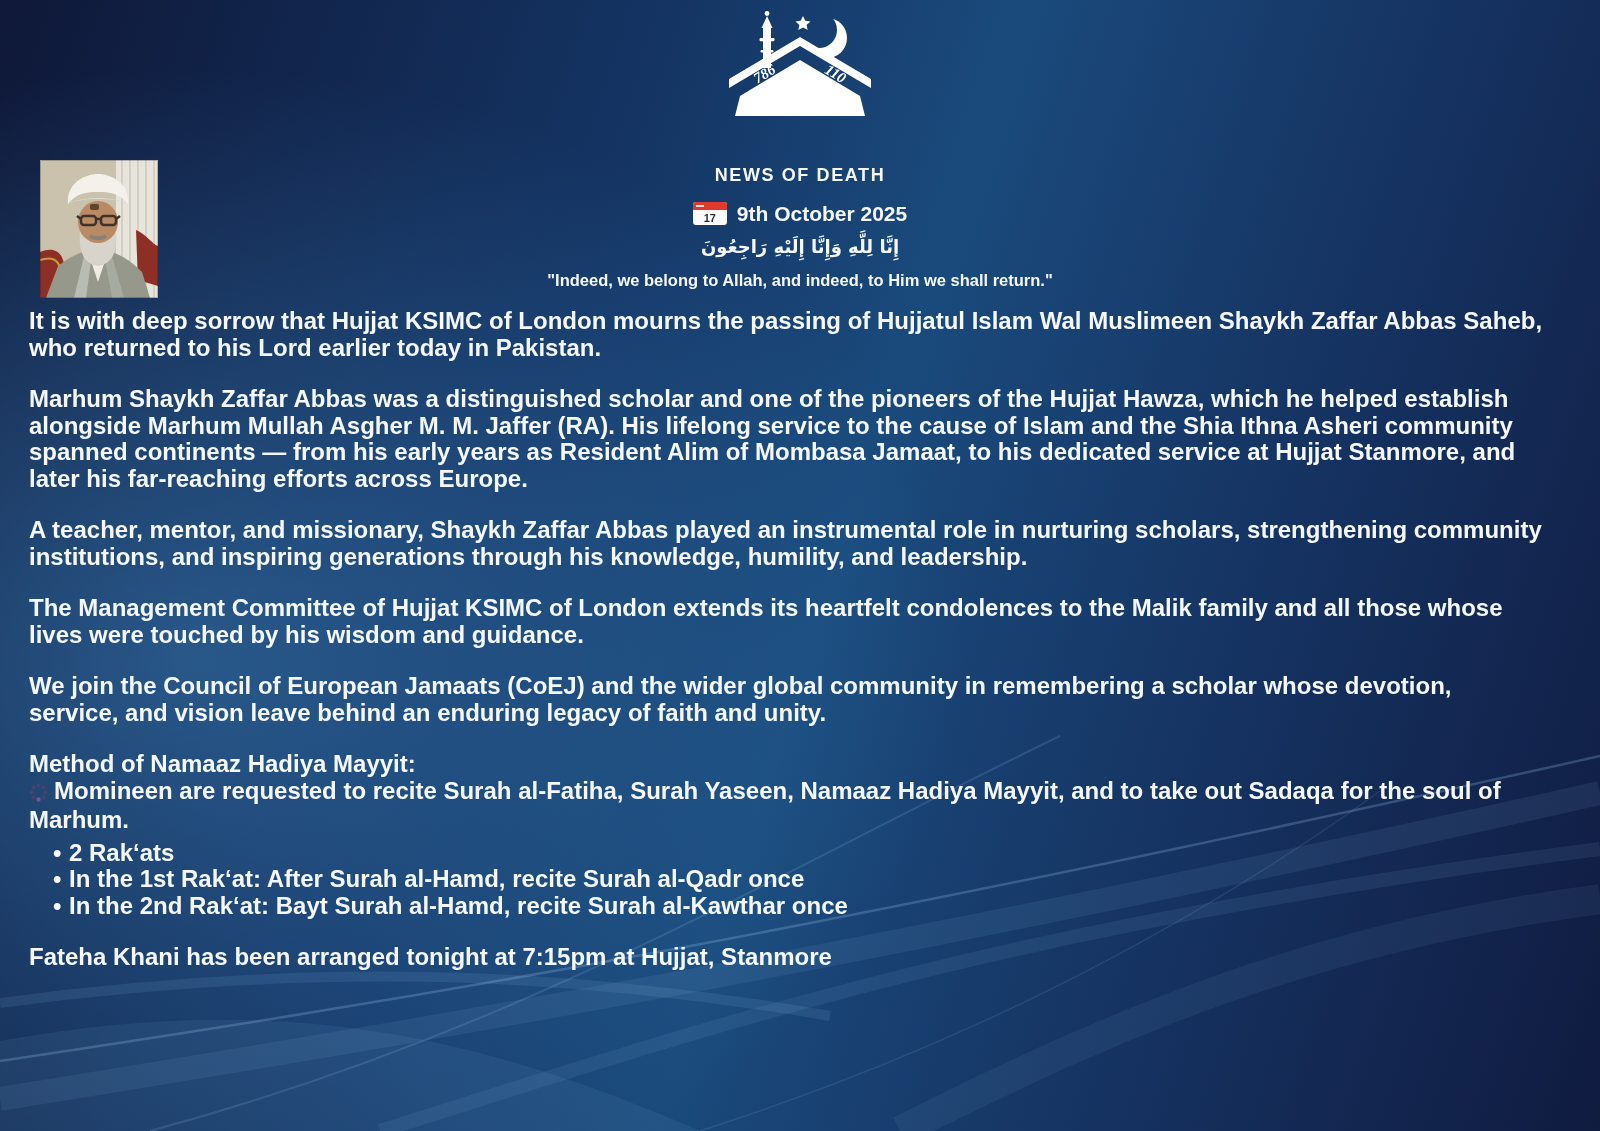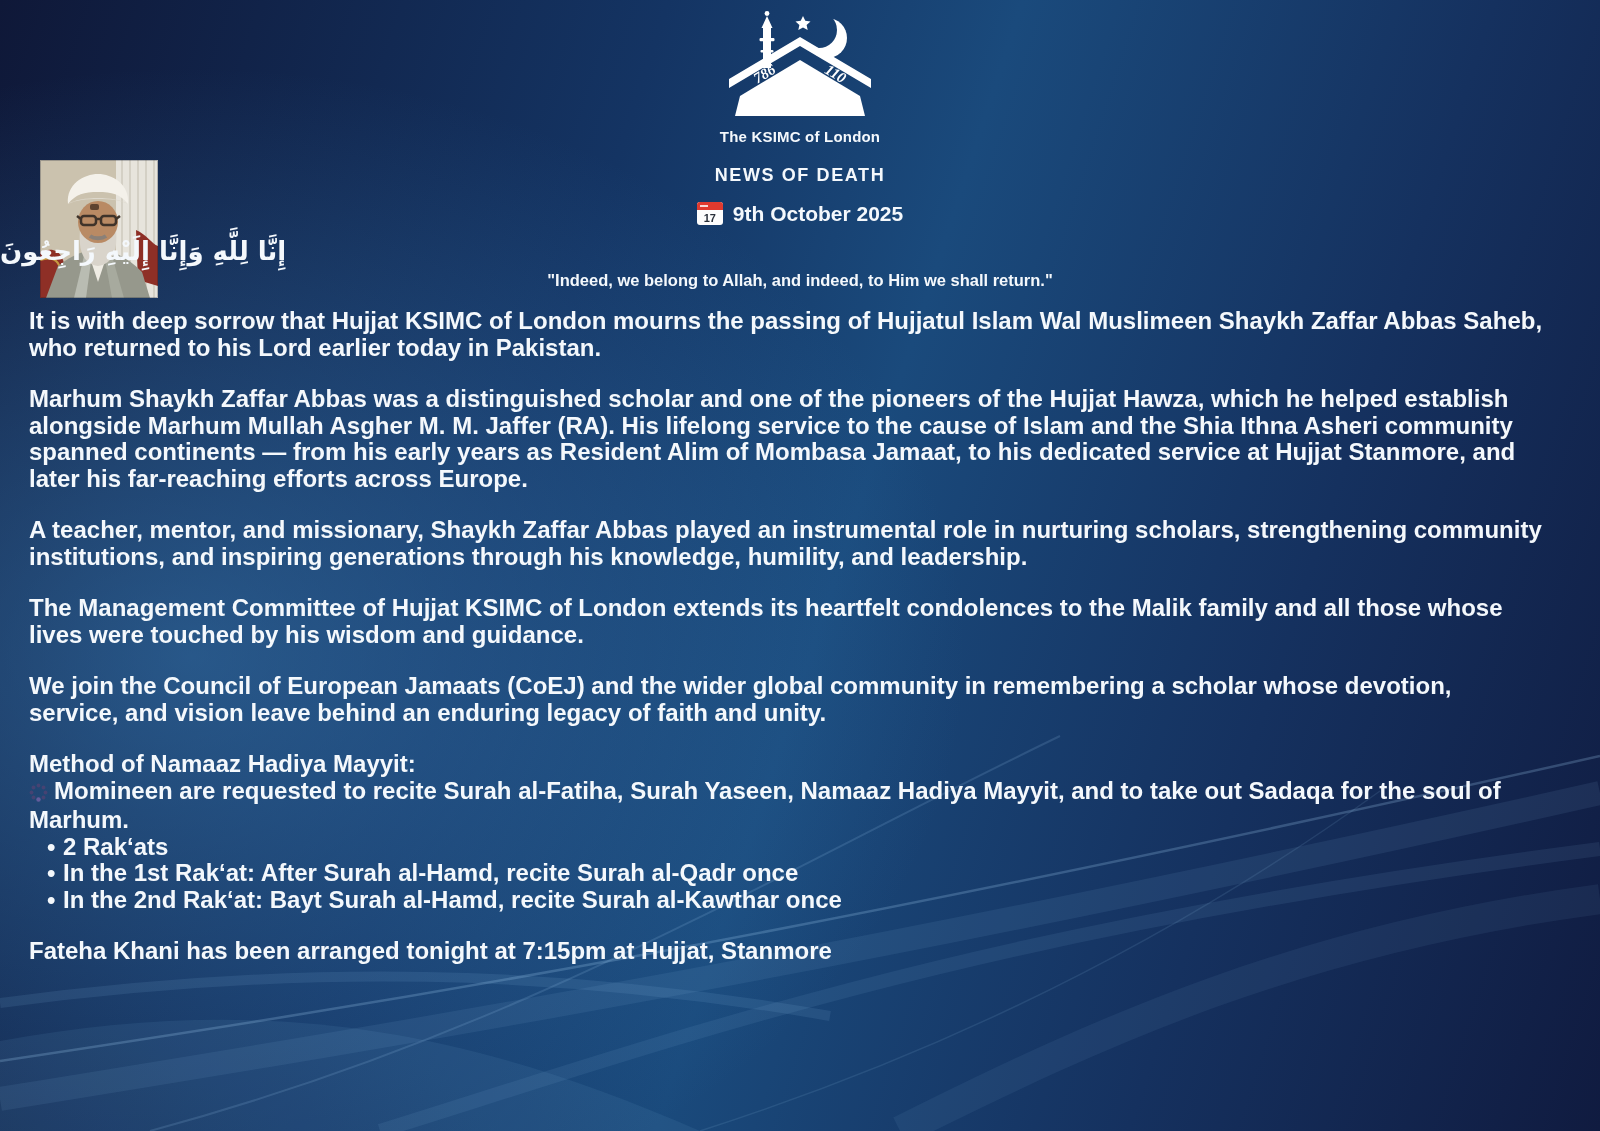--- a/index.html
+++ b/index.html
@@ -14,36 +14,36 @@
   
   .photo{position:absolute;left:40px;top:160px;width:118px;height:138px;overflow:hidden;
          box-shadow:0 0 0 1px rgba(0,0,0,.25) inset;}
   
   .logo-block{position:absolute;top:8px;left:0;right:0;text-align:center;}
   .logo-svg{display:block;margin:0 auto;}
   .org{font-size:15px;margin-top:2px;letter-spacing:.2px;}
   
   .title{position:absolute;top:165px;left:0;right:0;text-align:center;font-size:18px;letter-spacing:1.6px;}
   .date-row{position:absolute;top:202px;left:0;right:0;text-align:center;font-size:21px;}
-  .cal{display:inline-block;width:26px;height:23px;background:#fdfdfd;border-radius:3px;
+  .cal{display:inline-block;width:34px;height:23px;background:#fdfdfd;border-radius:3px;
        position:relative;vertical-align:-4px;margin-right:10px;}
   .cal::before{content:"";position:absolute;top:0;left:0;right:0;height:8px;background:#e03a2f;
        border-radius:3px 3px 0 0;}
   .cal::after{content:"";position:absolute;top:3px;left:3px;width:8px;height:2px;background:rgba(255,255,255,.8);}
   .cal-day{position:absolute;bottom:0;left:0;right:0;text-align:center;font-size:11px;color:#29303a;line-height:14px;}
-  .arabic{position:absolute;top:236px;left:0;right:0;font-size:26px;
+  .arabic{position:absolute;top:236px;left:0;right:0;text-align:center;font-size:18px;
           font-family:"DejaVu Sans", sans-serif;font-weight:700;}
   .translation{position:absolute;top:271px;left:0;right:0;text-align:center;font-size:16.5px;}
   
   .content{position:absolute;top:308px;left:29px;width:1515px;font-size:24px;line-height:26.5px;}
   .content p{margin:0 0 25px 0;}
   .notice{margin:0 0 25px 0;}
   .notice p{margin:0;}
   .beads{display:inline-block;vertical-align:-3px;margin-right:6px;opacity:.9;}
-  .method-list{margin:0;padding:0 0 0 18px;list-style:none;}
+  .method-list{margin:6px;padding:0 0 0 18px;list-style:none;}
   .method-list li{position:relative;padding-left:16px;}
   .method-list li::before{content:"\2022";position:absolute;left:0;top:0;}
   .fateha{margin:0 0 25px 0;}
   .signoff{margin:0;}
 </style>
 </head>
 <body>
 
 <div class="canvas">
 
@@ -119,21 +119,20 @@
         <circle cx="52" cy="5.5" r="2.4"></circle>
       </g>
 
       <path d="M14,80 L85,38 L156,80 L156,71 L85,29 L14,71 Z" fill="#fff"></path>
 
       <path d="M20,108 L25,88 L85,52 L145,88 L150,108 Z" fill="#fff"></path>
 
       <text x="52" y="70" transform="rotate(-31 52 70)" text-anchor="middle" font-family="'Liberation Serif', serif" font-style="italic" font-size="15" fill="#ffffff">786</text>
       <text x="118" y="70" transform="rotate(31 118 70)" text-anchor="middle" font-family="'Liberation Serif', serif" font-style="italic" font-size="15" fill="#ffffff">110</text>
     </svg>
-    <div class="org">The KSIMC of London</div>
   </div>
 
   <div class="title">NEWS OF DEATH</div>
 
   <div class="date-row">
     <span class="cal"><span class="cal-day">17</span></span><span>9th October 2025</span>
   </div>
 
   <div class="arabic">إِنَّا لِلَّهِ وَإِنَّا إِلَيْهِ رَاجِعُونَ</div>
   <div class="translation">"Indeed, we belong to Allah, and indeed, to Him we shall return."</div>

